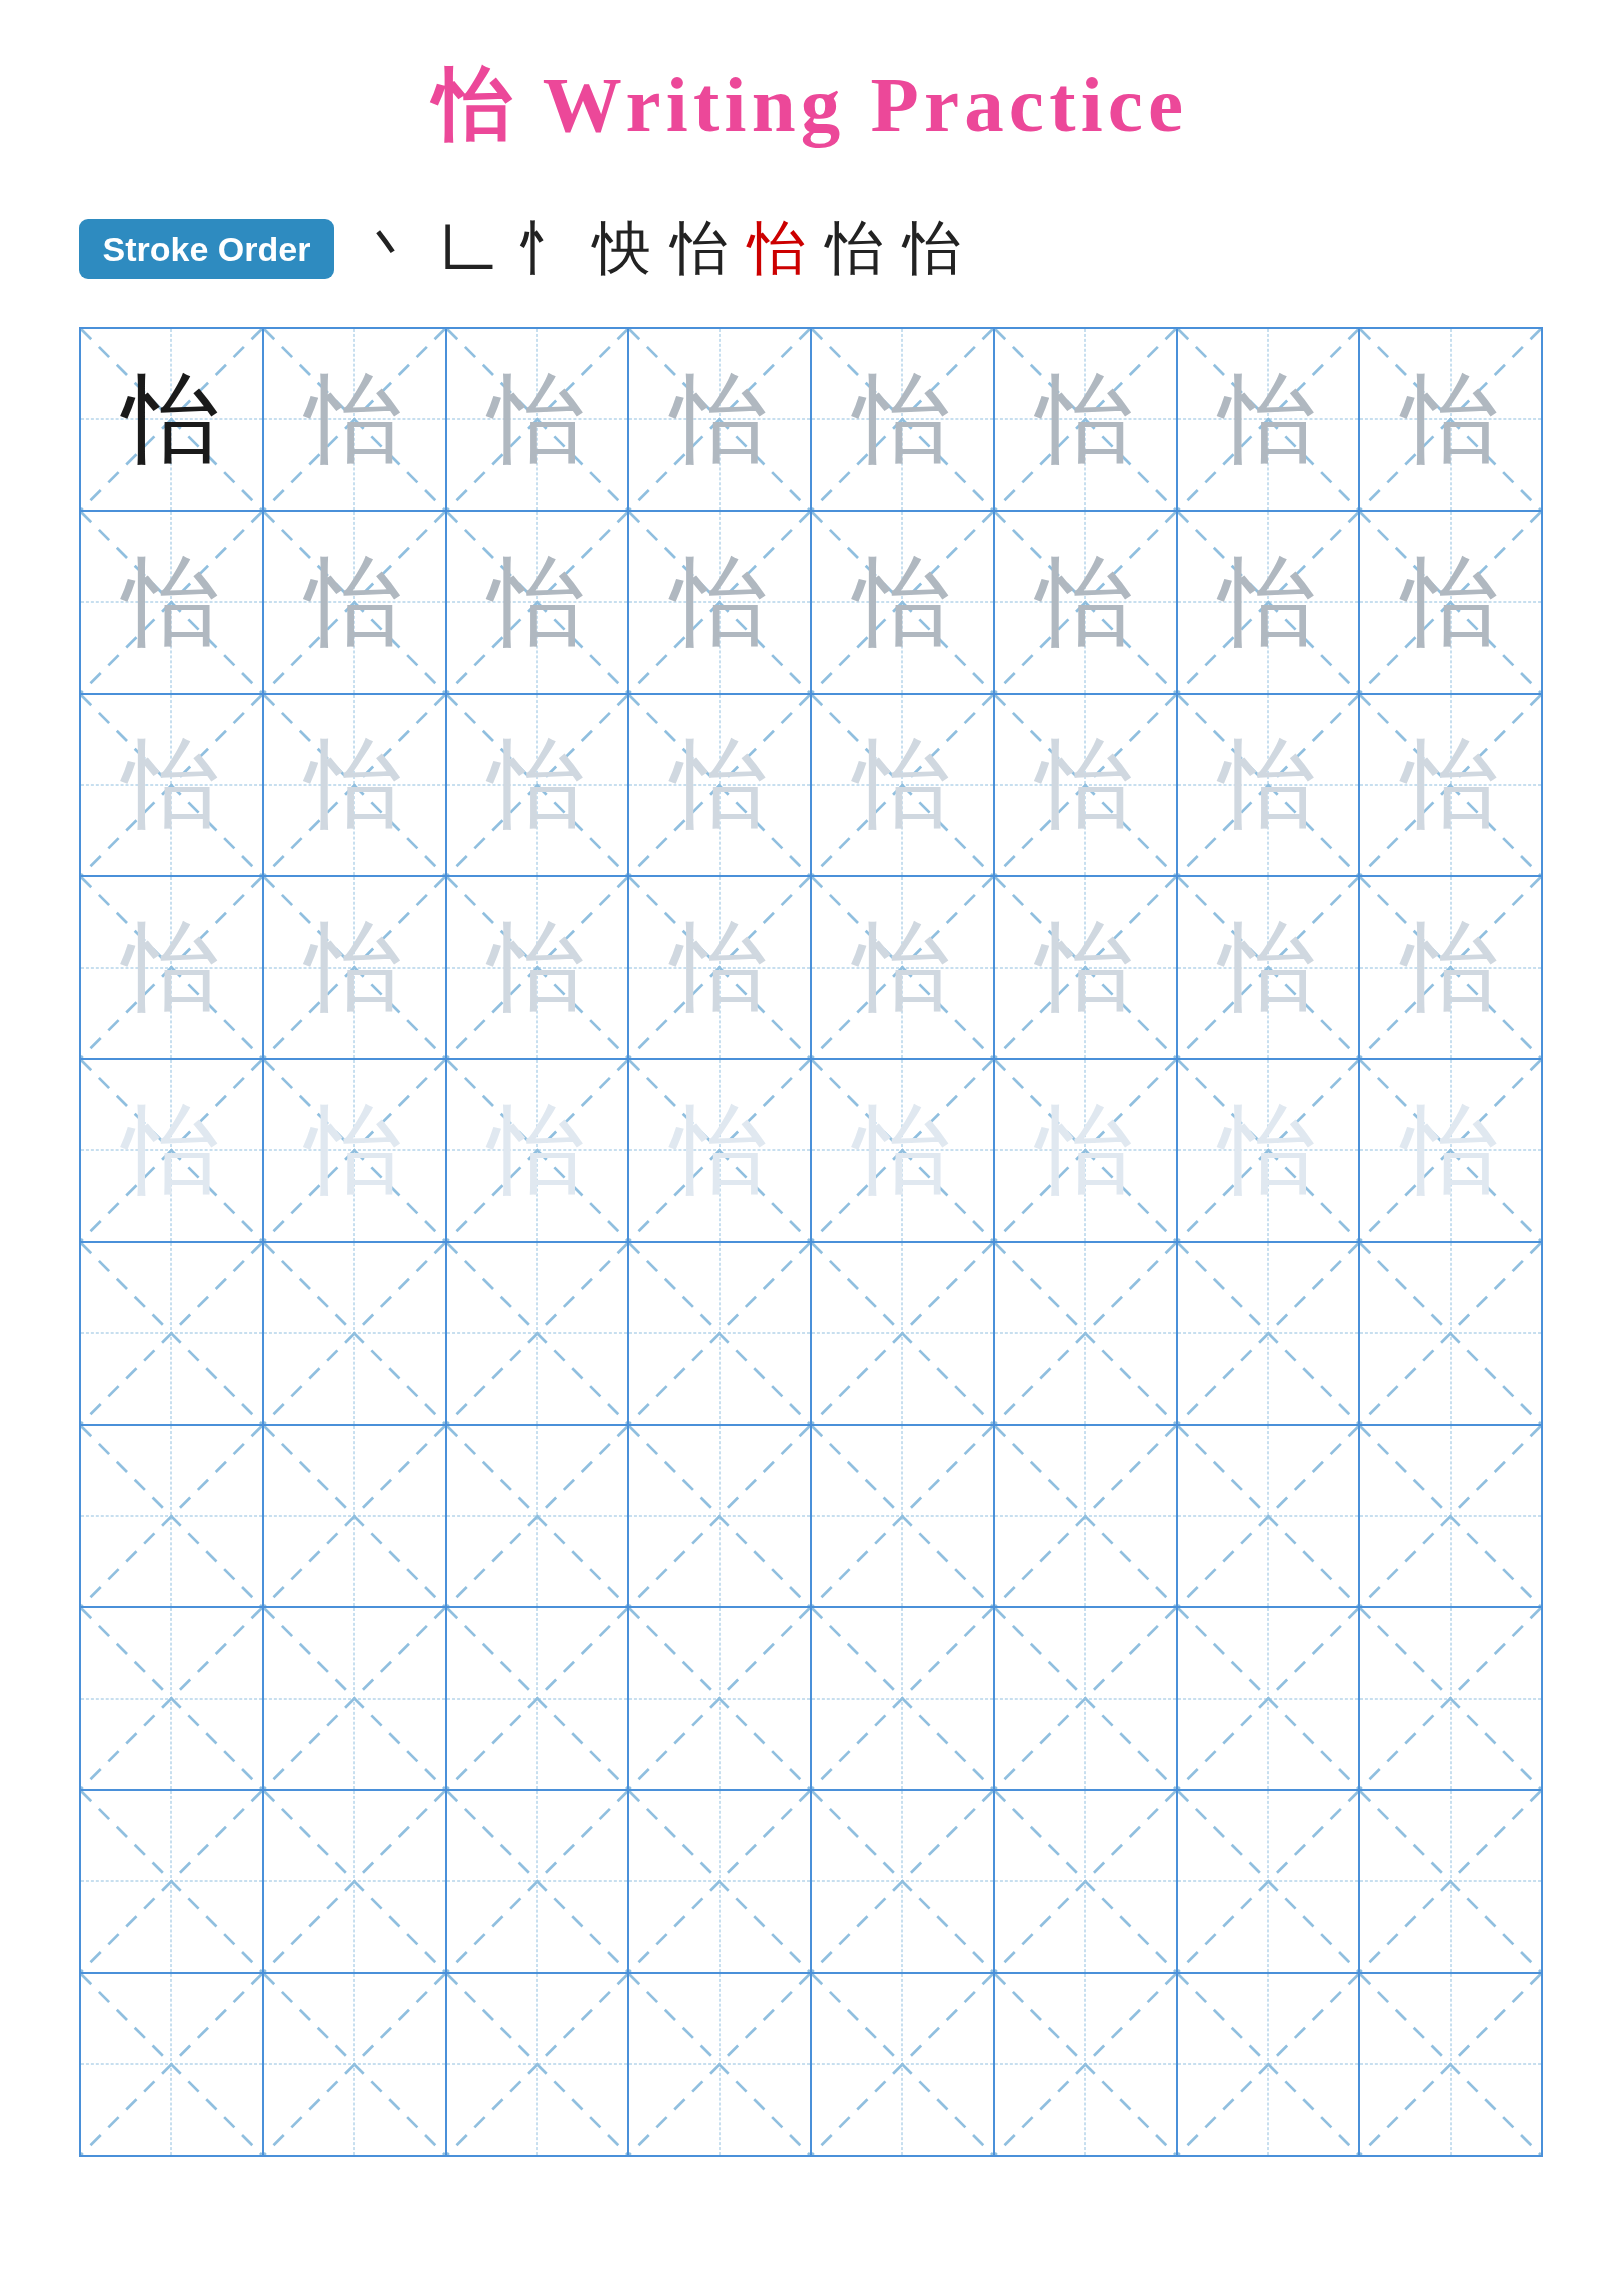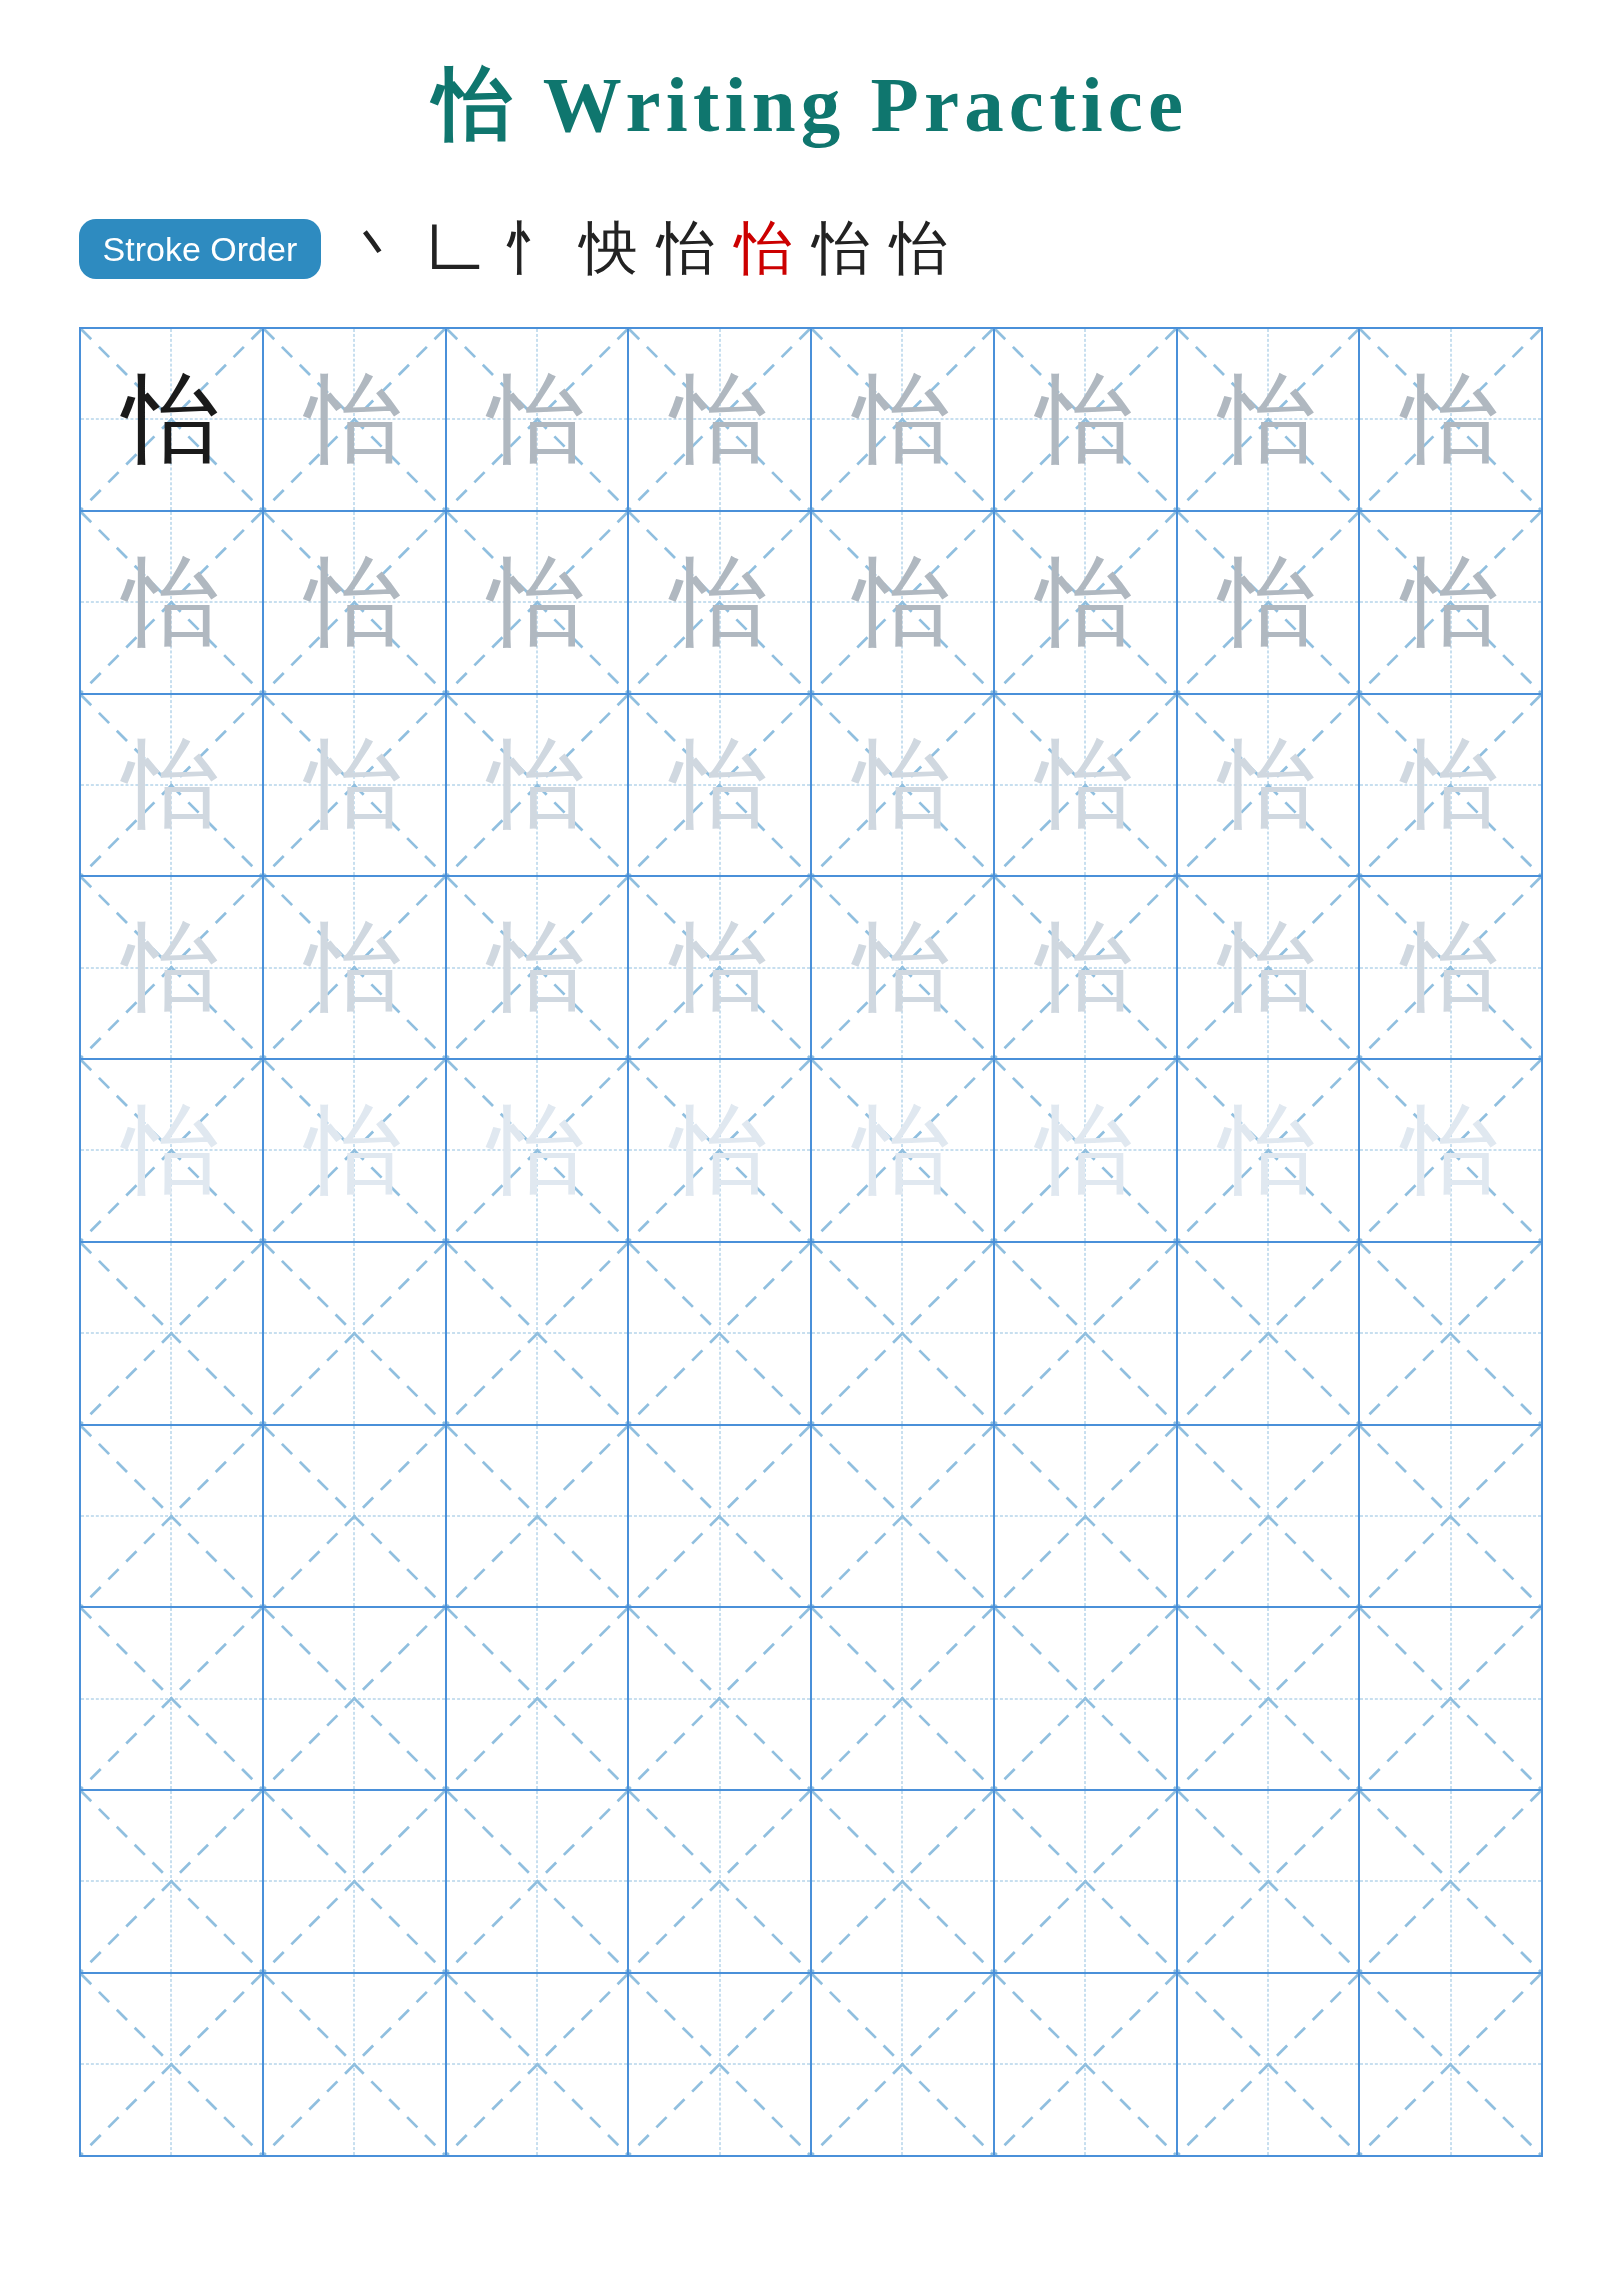--- a/index.html
+++ b/index.html
@@ -18,41 +18,41 @@
       background: #fff;
       padding: 52px 79px;
       display: flex;
       flex-direction: column;
       align-items: center;
     }
 
     .title {
       font-size: 79px;
       font-weight: bold;
-      color: #0f766e;
+      color: #ec4899;
       margin-bottom: 52px;
       text-align: center;
       letter-spacing: 5.2px;
     }
 
     .stroke-order-row {
       display: flex;
       align-items: center;
       width: 100%;
       margin-bottom: 39px;
       gap: 26px;
     }
 
     .stroke-order-badge {
       background: #2e8bc0;
       color: white;
       font-size: 34px;
-      font-weight: normal;
+      font-weight: bold;
       padding: 10.5px 23.6px;
-      border-radius: 17px;
+      border-radius: 9px;
       white-space: nowrap;
       font-family: sans-serif;
     }
 
     .stroke-steps {
       display: flex;
       align-items: center;
       gap: 19.6px;
       font-size: 58px;
       color: #222;

